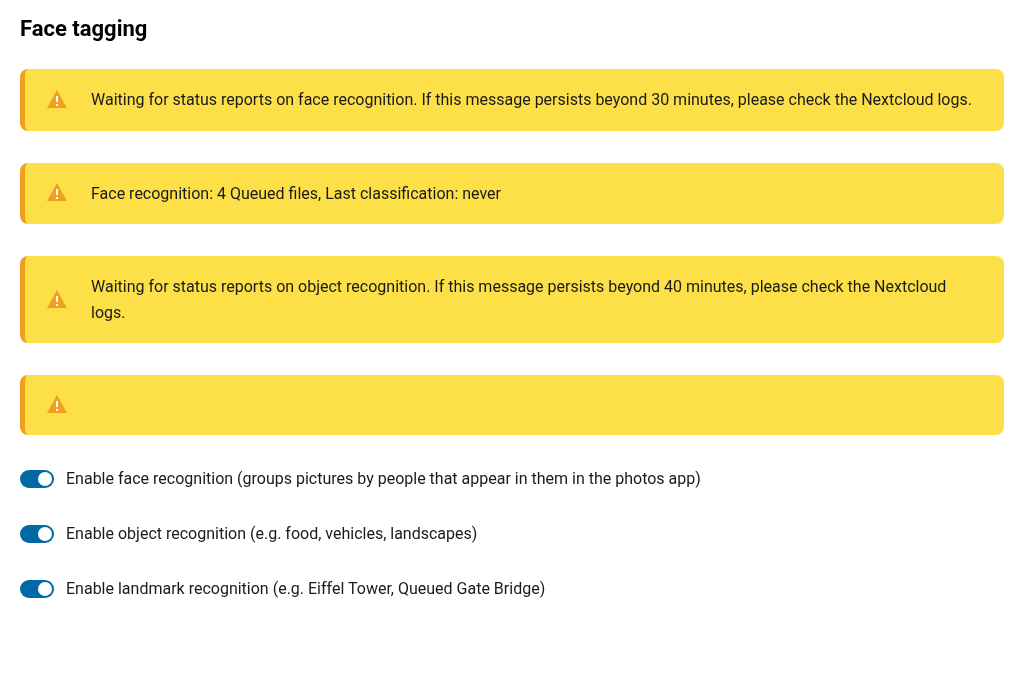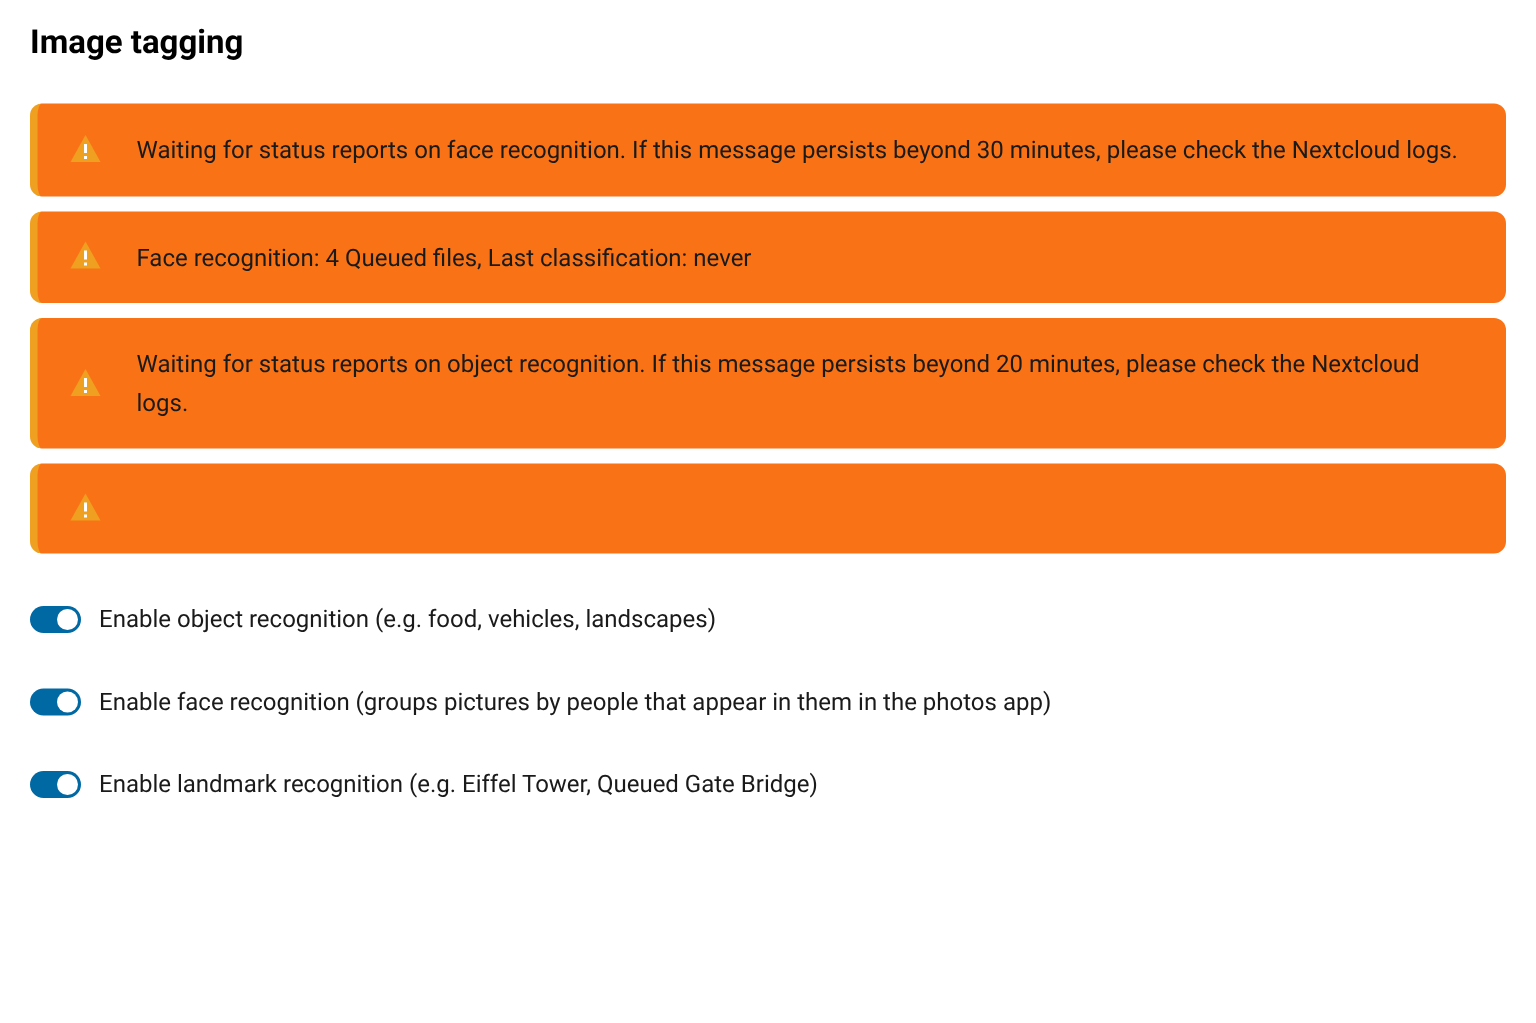--- a/index.html
+++ b/index.html
@@ -16,25 +16,25 @@
     }
     .page-title {
       font-size: 22px;
       font-weight: 700;
       margin-bottom: 28px;
       color: #000;
     }
     .alert {
       display: flex;
       align-items: center;
-      background: #f97316;
+      background: #fde047;
       border-left: 5px solid #f0a020;
       border-radius: 8px;
       padding: 18px 20px;
-      margin-bottom: 10px;
+      margin-bottom: 32px;
       gap: 22px;
     }
     .alert-icon {
       flex-shrink: 0;
       width: 24px;
       height: 24px;
       display: flex;
       align-items: center;
       justify-content: center;
     }
@@ -73,21 +73,21 @@
     }
     .toggle-label {
       font-size: 16px;
       color: #1a1a1a;
       cursor: pointer;
     }
   </style>
 </head>
 <body>
 
-<h1 class="page-title">Image tagging</h1>
+<h1 class="page-title">Face tagging</h1>
 
 <div class="alert">
   <span class="alert-icon">
     <svg width="24" height="24" viewBox="0 0 24 24">
       <path d="M12 2 L22 20 L2 20 Z" fill="#f0a020"></path>
       <rect x="11" y="8" width="2" height="6" fill="#ffffff"></rect>
       <rect x="11" y="16" width="2" height="2" fill="#ffffff"></rect>
     </svg>
   </span>
   <span class="alert-text">Waiting for status reports on face recognition. If this message persists beyond 30 minutes, please check the Nextcloud logs.</span>
@@ -105,43 +105,43 @@
 </div>
 
 <div class="alert">
   <span class="alert-icon">
     <svg width="24" height="24" viewBox="0 0 24 24">
       <path d="M12 2 L22 20 L2 20 Z" fill="#f0a020"></path>
       <rect x="11" y="8" width="2" height="6" fill="#ffffff"></rect>
       <rect x="11" y="16" width="2" height="2" fill="#ffffff"></rect>
     </svg>
   </span>
-  <span class="alert-text">Waiting for status reports on object recognition. If this message persists beyond 20 minutes, please check the Nextcloud logs.</span>
+  <span class="alert-text">Waiting for status reports on object recognition. If this message persists beyond 40 minutes, please check the Nextcloud logs.</span>
 </div>
 
 <div class="alert">
   <span class="alert-icon">
     <svg width="24" height="24" viewBox="0 0 24 24">
       <path d="M12 2 L22 20 L2 20 Z" fill="#f0a020"></path>
       <rect x="11" y="8" width="2" height="6" fill="#ffffff"></rect>
       <rect x="11" y="16" width="2" height="2" fill="#ffffff"></rect>
     </svg>
   </span>
 </div>
 
 <div class="toggle-section">
 
   <div class="toggle-row">
     <div class="toggle"></div>
-    <span class="toggle-label">Enable object recognition (e.g. food, vehicles, landscapes)</span>
+    <span class="toggle-label">Enable face recognition (groups pictures by people that appear in them in the photos app)</span>
   </div>
 
   <div class="toggle-row">
     <div class="toggle"></div>
-    <span class="toggle-label">Enable face recognition (groups pictures by people that appear in them in the photos app)</span>
+    <span class="toggle-label">Enable object recognition (e.g. food, vehicles, landscapes)</span>
   </div>
 
   <div class="toggle-row">
     <div class="toggle"></div>
     <span class="toggle-label">Enable landmark recognition (e.g. Eiffel Tower, Queued Gate Bridge)</span>
   </div>
 
 </div>
 
 </body></html>

